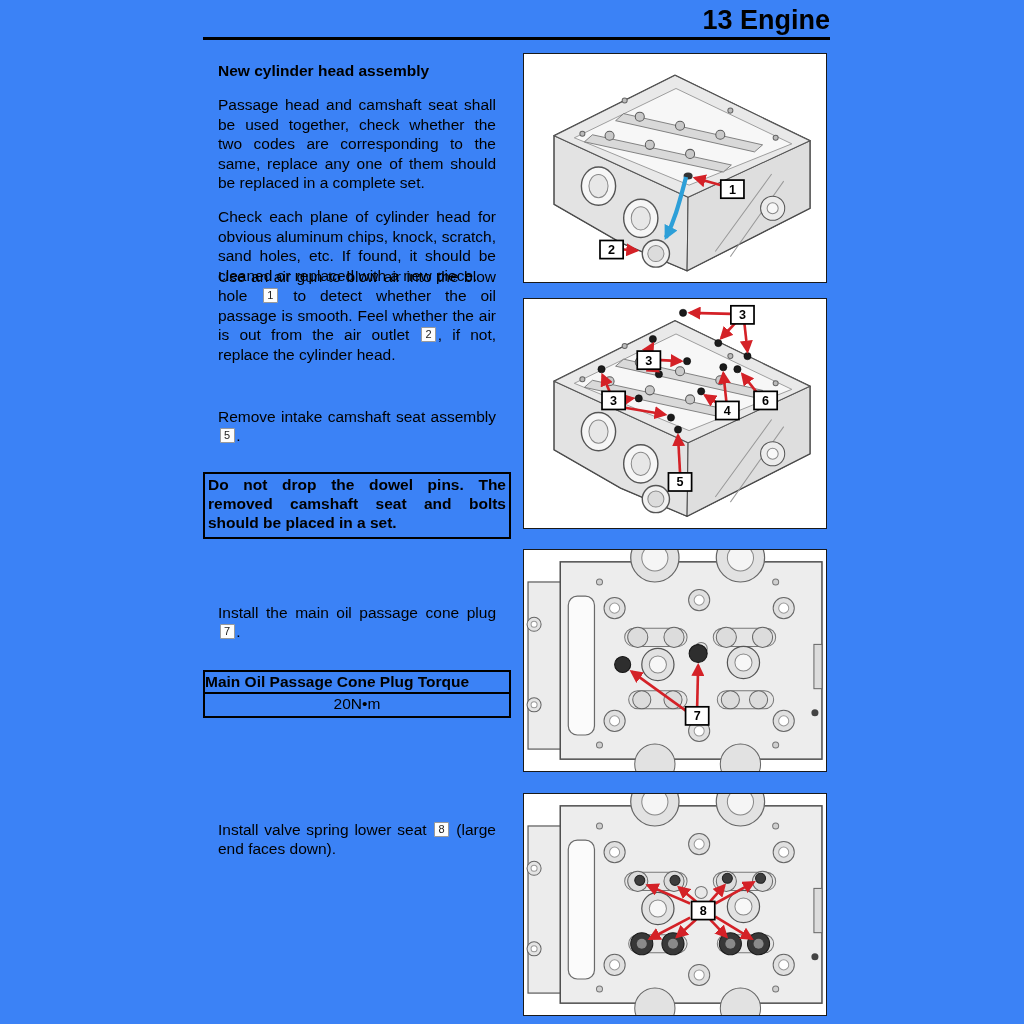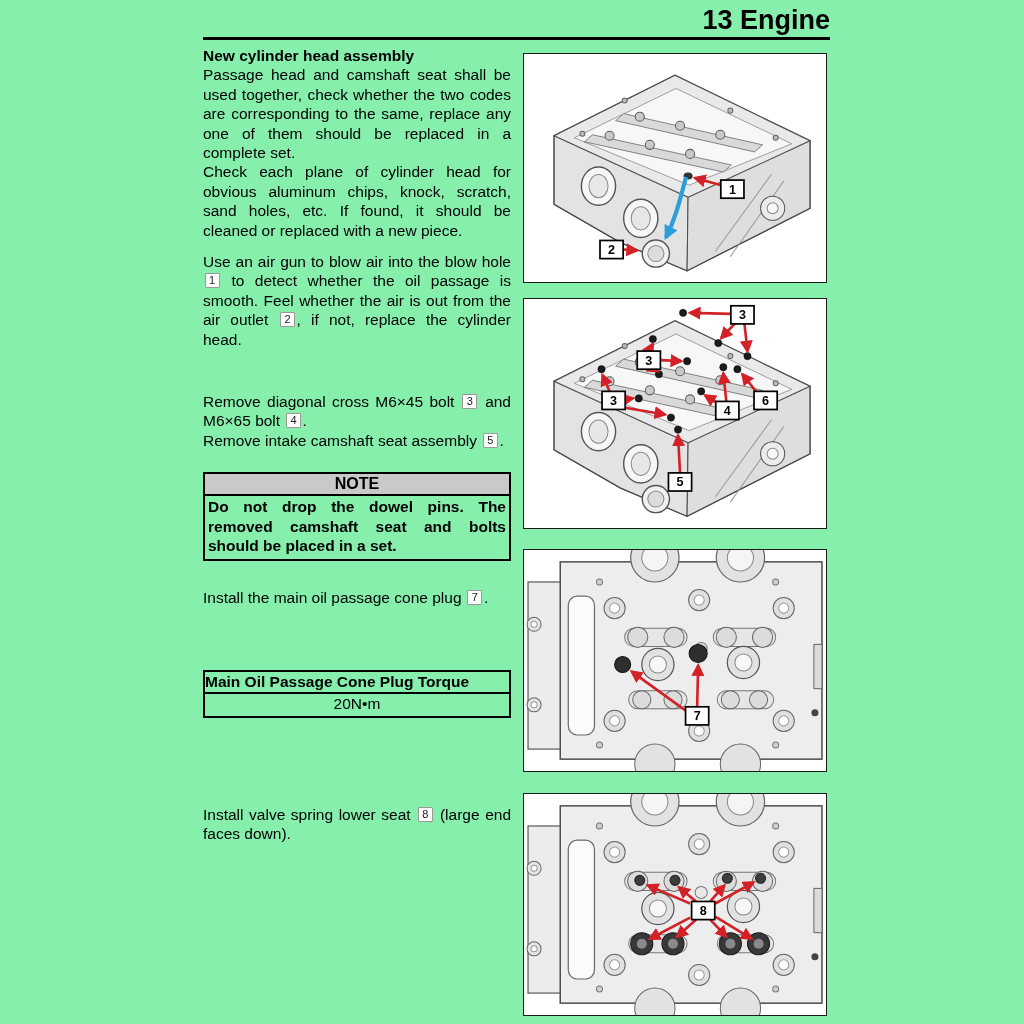--- a/index.html
+++ b/index.html
@@ -1,26 +1,26 @@
 <!DOCTYPE html>
 <html style="--red: #d42127; --blue: #2d9fd8; --note-gray: #c9c9c9;"><head>
 <meta charset="utf-8">
 <style>
   :root{ --red:#d42127; --blue:#2d9fd8; --note-gray:#c9c9c9; }
   html,body{margin:0;padding:0;background:#fff;}
-  .page{position:relative;width:1024px;height:1024px;background:#86efac;overflow:hidden;
+  .page{position:relative;width:1024px;height:1024px;background:#3b82f6;overflow:hidden;
         font-family:"Liberation Sans",sans-serif;color:#000;}
   
   .header-title{position:absolute;top:5px;left:203px;width:627px;text-align:right;
         font-size:27px;font-weight:bold;}
   .header-rule{position:absolute;top:37px;left:203px;width:627px;height:3px;background:#000;}
   
   .blk{position:absolute;left:203px;width:308px;font-size:15.5px;line-height:19.4px;
        text-align:justify;}
-  .blk p{margin:0;}
+  .blk p{margin:15px;}
   .para-head{font-weight:bold;text-align:left;}
   #blk-intro{top:46px;}
   #blk-airgun{top:252px;}
   #blk-remove{top:392px;}
   #blk-note{top:472px;}
   #blk-apply{top:588px;}
   #blk-table{top:670px;}
   #blk-valve{top:805px;}
   .ref-box{display:inline-block;border:1px solid #9a9a9a;border-radius:1px;background:#fdfdfd;
        font-size:11px;line-height:13px;padding:0 3.5px;margin:0 1.5px;vertical-align:2px;
@@ -156,27 +156,25 @@
     <p class="para-head">New cylinder head assembly</p>
     <p>Passage head and camshaft seat shall be used together, check whether the two codes are corresponding to the same, replace any one of them should be replaced in a complete set.</p>
     <p>Check each plane of cylinder head for obvious aluminum chips, knock, scratch, sand holes, etc. If found, it should be cleaned or replaced with a new piece.</p>
   </div>
 
   <div class="blk" id="blk-airgun">
     <p>Use an air gun to blow air into the blow hole <span class="ref-box">1</span> to detect whether the oil passage is smooth. Feel whether the air is out from the air outlet <span class="ref-box">2</span>, if not, replace the cylinder head.</p>
   </div>
 
   <div class="blk" id="blk-remove">
-    <p>Remove diagonal cross M6×45 bolt <span class="ref-box">3</span> and M6×65 bolt <span class="ref-box">4</span>.</p>
     <p>Remove intake camshaft seat assembly <span class="ref-box">5</span>.</p>
   </div>
 
   <div class="blk" id="blk-note">
     <div class="note-box">
-      <div class="note-header">NOTE</div>
       <div class="note-body">Do not drop the dowel pins. The removed camshaft seat and bolts should be placed in a set.</div>
     </div>
   </div>
 
   <div class="blk" id="blk-apply">
     <p>Install the main oil passage cone plug <span class="ref-box">7</span>.</p>
   </div>
 
   <div class="blk" id="blk-table">
     <div class="torque-table">

